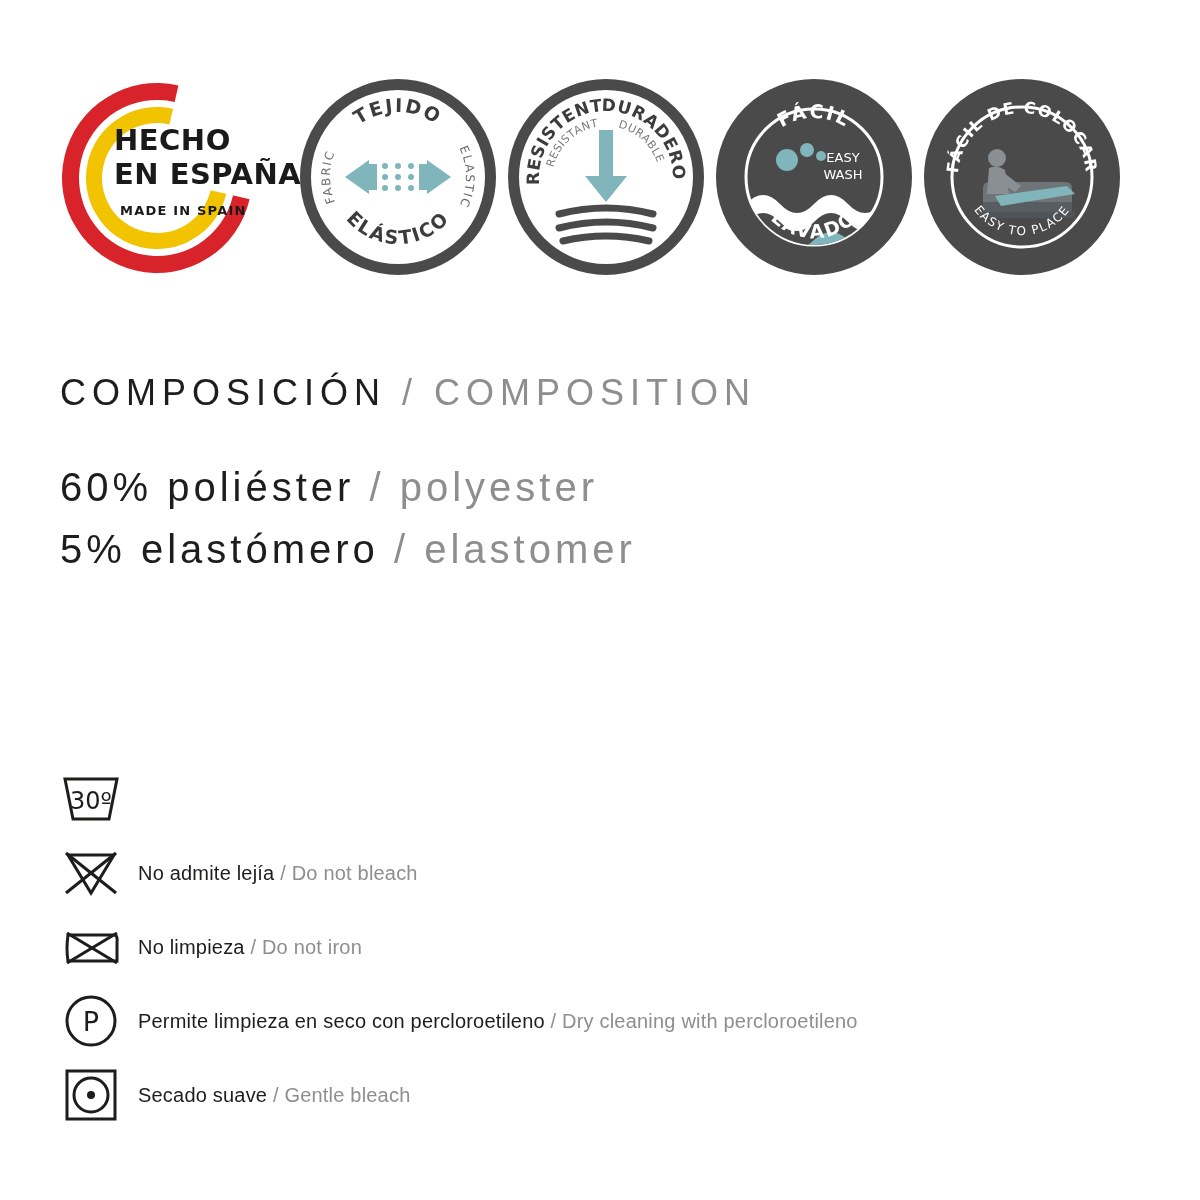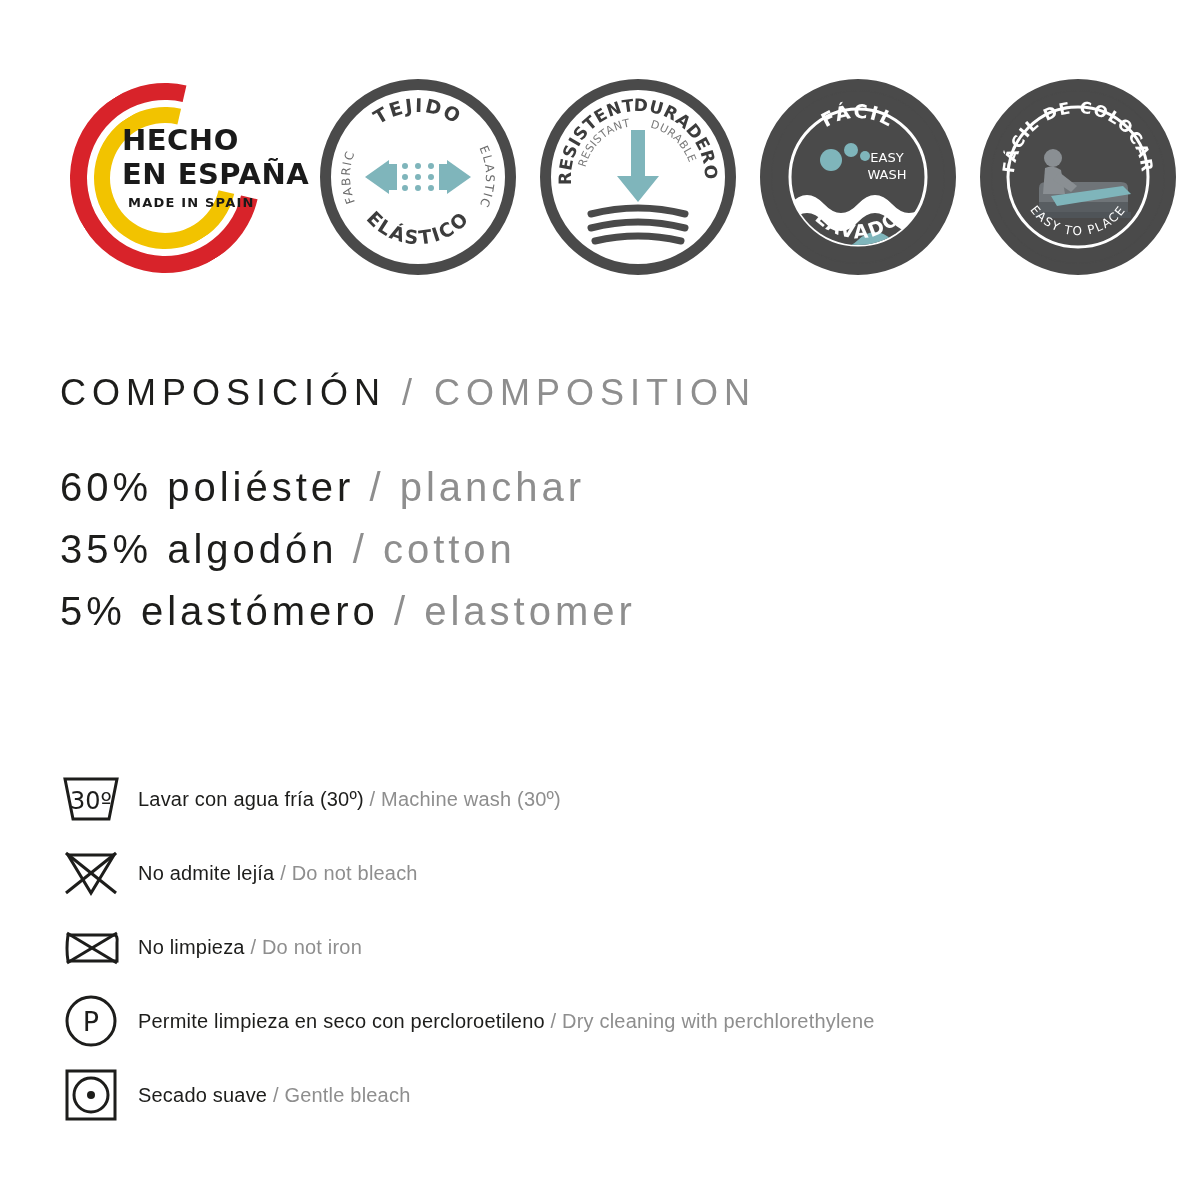--- a/index.html
+++ b/index.html
@@ -13,26 +13,26 @@
     font-family: "Liberation Sans", sans-serif;
     color: #1a1a1a;
     position: relative;
     overflow: hidden;
   }
 
   
   .badge-row {
     position: absolute;
     top: 72px;
-    left: 66px;
+    left: 58px;
     width: 1090px;
     height: 210px;
     display: flex;
     align-items: center;
-    gap: 24px;
+    gap: 12px;
   }
 
   .badge {
     position: relative;
     flex: 0 0 auto;
   }
 
   
   .spain-badge {
     width: 230px;
@@ -72,21 +72,21 @@
     letter-spacing: 0.5px;
     line-height: 1.18;
     color: #1a1a1a;
     white-space: nowrap;
   }
   .spain-text .l3 {
     font-family: "DejaVu Sans", sans-serif;
     font-weight: bold;
     font-size: 13px;
     letter-spacing: 1.2px;
-    margin-top: 4px;
+    margin-top: 12px;
     margin-left: 6px;
     color: #1a1a1a;
     white-space: nowrap;
   }
 
   
   .circ {
     width: 196px;
     height: 196px;
     border-radius: 50%;
@@ -301,42 +301,36 @@
   </div>
 
 </div>
 
 <div class="composition">
   <div class="comp-title">
     <span>COMPOSICIÓN</span><span class="alt"> / </span><span class="alt">COMPOSITION</span>
   </div>
   <div class="comp-lines">
     <div class="comp-line">
-      <span>60% poliéster</span><span class="alt"> / </span><span class="alt">planchar</span>
-    </div>
-    <div class="comp-line">
-      <span>35% algodón</span><span class="alt"> / </span><span class="alt">cotton</span>
+      <span>60% poliéster</span><span class="alt"> / </span><span class="alt">polyester</span>
     </div>
     <div class="comp-line">
       <span>5% elastómero</span><span class="alt"> / </span><span class="alt">elastomer</span>
     </div>
   </div>
 </div>
 
 <div class="care">
 
   <div class="care-row">
     <div class="care-icon">
       <svg width="62" height="52" viewBox="0 0 62 52" aria-hidden="true">
         <path d="M 5 6 L 57 6 L 49 46 L 13 46 Z" fill="none" stroke="#1d1d1b" stroke-width="3"></path>
         <text x="31" y="36" font-family="DejaVu Sans, sans-serif" font-size="24" fill="#1d1d1b" text-anchor="middle">30º</text>
       </svg>
-    </div>
-    <div class="care-text">
-      <span>Lavar con agua fría (30º) </span><span class="alt">/ </span><span class="alt">Machine wash (30º)</span>
     </div>
   </div>
 
   <div class="care-row">
     <div class="care-icon">
       <svg width="62" height="52" viewBox="0 0 62 52" aria-hidden="true">
         <path d="M 8 8 L 54 8 L 31 46 Z" fill="none" stroke="#1d1d1b" stroke-width="3"></path>
         <line x1="6" y1="6" x2="56" y2="46" stroke="#1d1d1b" stroke-width="3"></line>
         <line x1="56" y1="6" x2="6" y2="46" stroke="#1d1d1b" stroke-width="3"></line>
       </svg>
@@ -360,21 +354,21 @@
   </div>
 
   <div class="care-row">
     <div class="care-icon">
       <svg width="62" height="56" viewBox="0 0 62 56" aria-hidden="true">
         <circle cx="31" cy="28" r="24" fill="none" stroke="#1d1d1b" stroke-width="3"></circle>
         <text x="31" y="38" font-family="DejaVu Sans, sans-serif" font-size="27" fill="#1d1d1b" text-anchor="middle">P</text>
       </svg>
     </div>
     <div class="care-text">
-      <span>Permite limpieza en seco con percloroetileno </span><span class="alt">/ </span><span class="alt">Dry cleaning with perchlorethylene</span>
+      <span>Permite limpieza en seco con percloroetileno </span><span class="alt">/ </span><span class="alt">Dry cleaning with percloroetileno</span>
     </div>
   </div>
 
   <div class="care-row">
     <div class="care-icon">
       <svg width="62" height="56" viewBox="0 0 62 56" aria-hidden="true">
         <rect x="7" y="4" width="48" height="48" fill="none" stroke="#1d1d1b" stroke-width="3"></rect>
         <circle cx="31" cy="28" r="17" fill="none" stroke="#1d1d1b" stroke-width="3"></circle>
         <circle cx="31" cy="28" r="4" fill="#1d1d1b"></circle>
       </svg>

